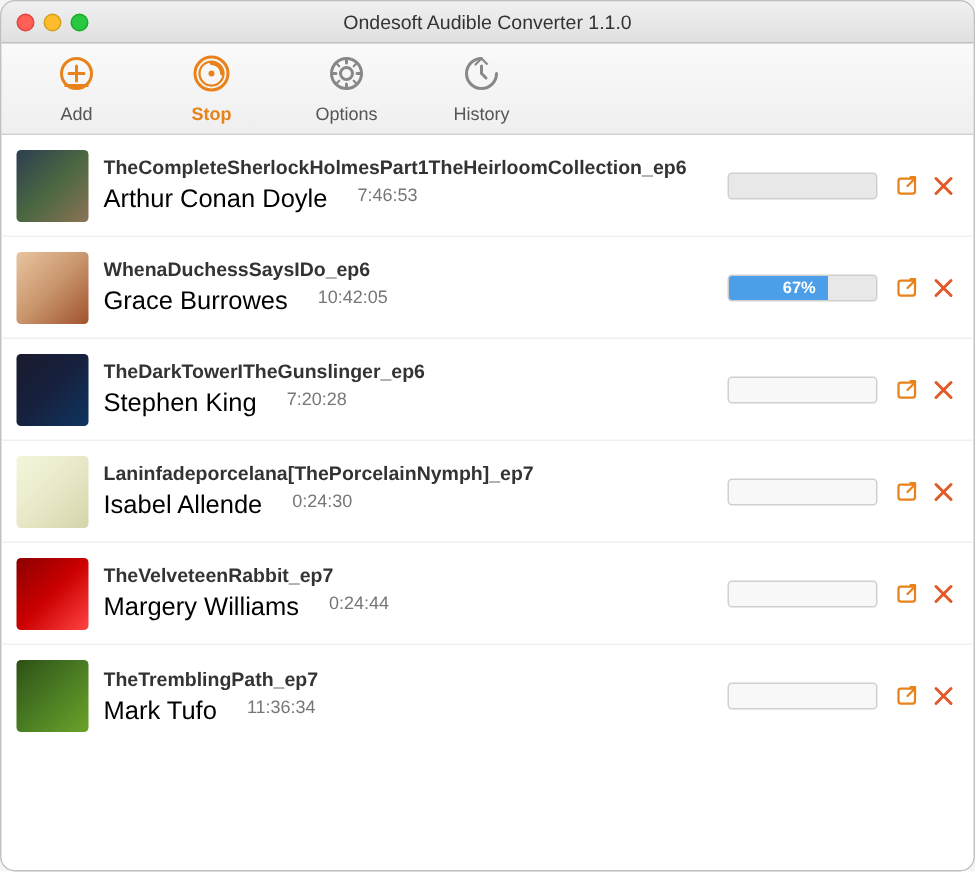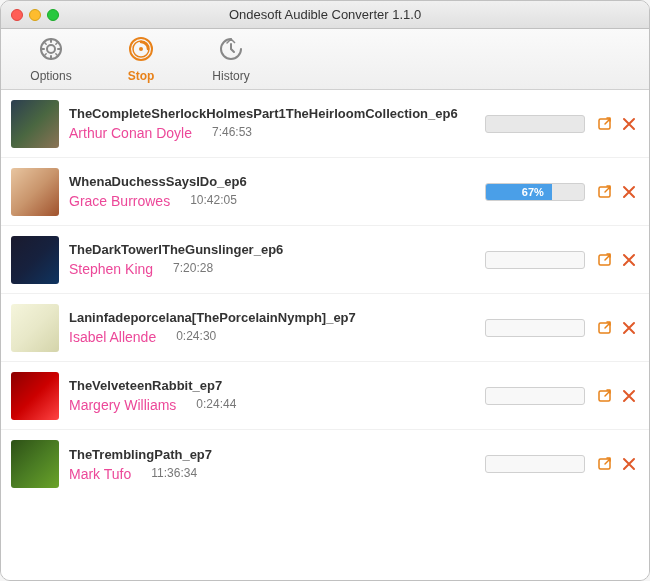--- a/index.html
+++ b/index.html
@@ -130,22 +130,22 @@
       overflow: hidden;
       text-overflow: ellipsis;
       font-weight: 700;
     }
     .row-sub {
       display: flex;
       gap: 20px;
       margin-top: 4px;
     }
     .row-author {
-      font-size: 14px;
-      color: #ec4899;
+      font-size: 17px;
+      color: #000000;
     }
     .row-duration {
       font-size: 12px;
       color: #777;
     }
 
     .progress-area {
       width: 100px;
       flex-shrink: 0;
     }
@@ -203,45 +203,55 @@
   <div class="titlebar-buttons">
     <button class="titlebar-btn btn-close"></button>
     <button class="titlebar-btn btn-min"></button>
     <button class="titlebar-btn btn-max"></button>
   </div>
   <span class="titlebar-title">Ondesoft Audible Converter 1.1.0</span>
 </div>
 
 <div class="toolbar">
 
+  <div class="toolbar-item">
+    <span class="icon icon-orange">
+      <svg viewBox="0 0 28 28" fill="none" xmlns="http://www.w3.org/2000/svg">
+        <circle cx="14" cy="14" r="10" stroke="#e8821a" stroke-width="2" fill="none"></circle>
+        <path d="M14 9v10M9 14h10" stroke="#e8821a" stroke-width="2" stroke-linecap="round"></path>
+        <path d="M6 22 L22 22" stroke="#e8821a" stroke-width="2"></path>
+      </svg>
+    </span>
+    <span class="label">Add</span>
+  </div>
+
+  <div class="toolbar-item active">
+    <span class="icon icon-orange">
+      <svg viewBox="0 0 28 28" fill="none" xmlns="http://www.w3.org/2000/svg">
+        <circle cx="14" cy="14" r="11" stroke="#e8821a" stroke-width="2" fill="none"></circle>
+        <circle cx="14" cy="14" r="8" stroke="#e8821a" stroke-width="1.5" fill="none"></circle>
+        <path d="M14 7 A7 7 0 0 1 21 14" stroke="#e8821a" stroke-width="2.5" stroke-linecap="round" fill="none"></path>
+        <circle cx="14" cy="14" r="2" fill="#e8821a"></circle>
+      </svg>
+    </span>
+    <span class="label">Stop</span>
+  </div>
 
   <div class="toolbar-item">
     <span class="icon icon-gray">
       <svg viewBox="0 0 28 28" fill="none" xmlns="http://www.w3.org/2000/svg">
         <circle cx="14" cy="14" r="10" stroke="#888" stroke-width="2" fill="none"></circle>
         <circle cx="14" cy="14" r="4" stroke="#888" stroke-width="2" fill="none"></circle>
         <path d="M14 4v3M14 21v3M4 14h3M21 14h3" stroke="#888" stroke-width="2" stroke-linecap="round"></path>
         <path d="M7.05 7.05l2.12 2.12M18.83 18.83l2.12 2.12M7.05 20.95l2.12-2.12M18.83 9.17l2.12-2.12" stroke="#888" stroke-width="1.5" stroke-linecap="round"></path>
       </svg>
     </span>
     <span class="label">Options</span>
   </div>
 
-  <div class="toolbar-item active">
-    <span class="icon icon-orange">
-      <svg viewBox="0 0 28 28" fill="none" xmlns="http://www.w3.org/2000/svg">
-        <circle cx="14" cy="14" r="11" stroke="#e8821a" stroke-width="2" fill="none"></circle>
-        <circle cx="14" cy="14" r="8" stroke="#e8821a" stroke-width="1.5" fill="none"></circle>
-        <path d="M14 7 A7 7 0 0 1 21 14" stroke="#e8821a" stroke-width="2.5" stroke-linecap="round" fill="none"></path>
-        <circle cx="14" cy="14" r="2" fill="#e8821a"></circle>
-      </svg>
-    </span>
-    <span class="label">Stop</span>
-  </div>
-
   <div class="toolbar-item">
     <span class="icon icon-gray">
       <svg viewBox="0 0 28 28" fill="none" xmlns="http://www.w3.org/2000/svg">
         <path d="M14 4C8.477 4 4 8.477 4 14s4.477 10 10 10 10-4.477 10-10" stroke="#888" stroke-width="2" stroke-linecap="round" fill="none"></path>
         <path d="M14 4 L10 8 L14 4 L18 8" stroke="#888" stroke-width="1.5" fill="none" stroke-linejoin="round"></path>
         <path d="M14 9v5l3 3" stroke="#888" stroke-width="2" stroke-linecap="round"></path>
       </svg>
     </span>
     <span class="label">History</span>
   </div>

